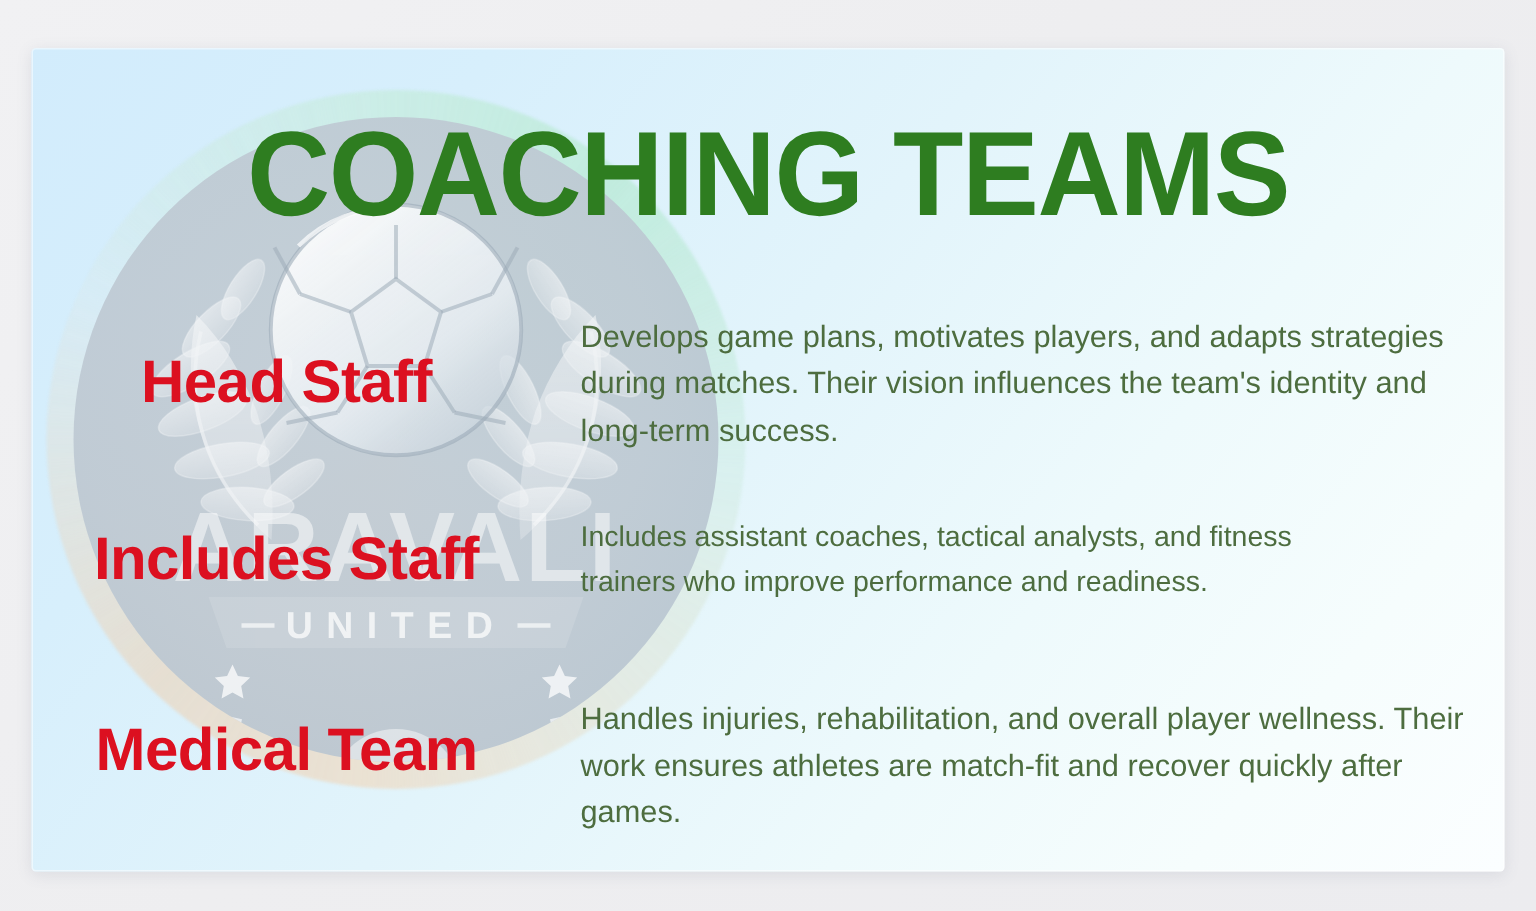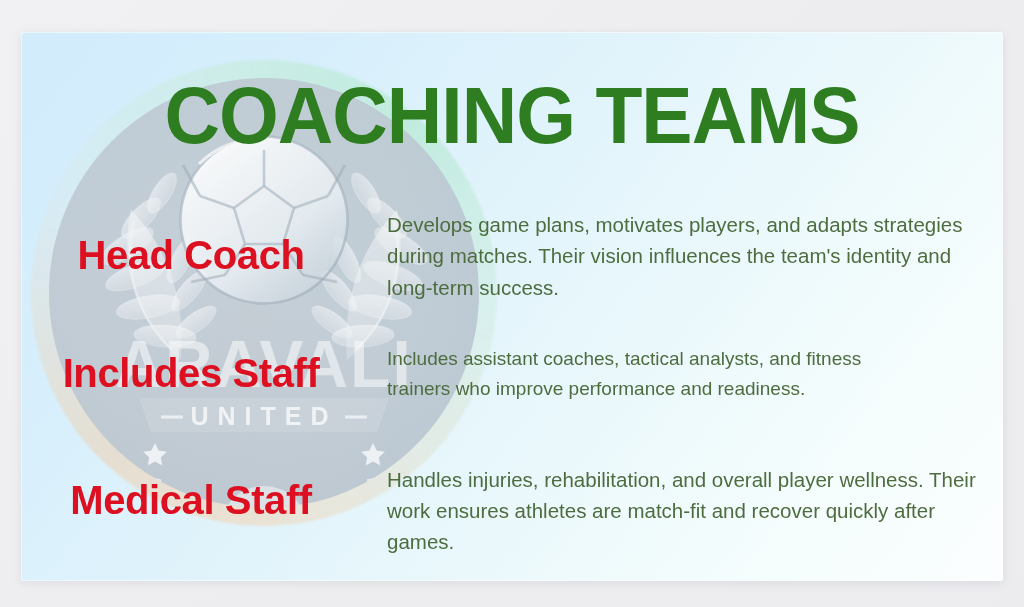--- a/index.html
+++ b/index.html
@@ -263,39 +263,39 @@
 
           <circle cx="233" cy="470" r="44" fill="#ffffff" fill-opacity="0.5"></circle>
         </g>
       </svg>
     </div>
 
     <div id="title">COACHING TEAMS</div>
 
     <div class="row" id="row-0">
       <div class="label-col">
-        <span class="role-label">Head Coach</span>
+        <span class="role-label">Head Staff</span>
       </div>
       <div class="desc-col">
         <p class="role-desc">Develops game plans, motivates players, and adapts strategies during matches. Their vision influences the team's identity and long-term success.</p>
       </div>
     </div>
 
     <div class="row" id="row-1">
       <div class="label-col">
         <span class="role-label">Includes Staff</span>
       </div>
       <div class="desc-col">
         <p class="role-desc">Includes assistant coaches, tactical analysts, and fitness trainers who improve performance and readiness.</p>
       </div>
     </div>
 
     <div class="row" id="row-2">
       <div class="label-col">
-        <span class="role-label">Medical Staff</span>
+        <span class="role-label">Medical Team</span>
       </div>
       <div class="desc-col">
         <p class="role-desc">Handles injuries, rehabilitation, and overall player wellness. Their work ensures athletes are match-fit and recover quickly after games.</p>
       </div>
     </div>
 
   </div>
 </div>
 
 </body></html>

